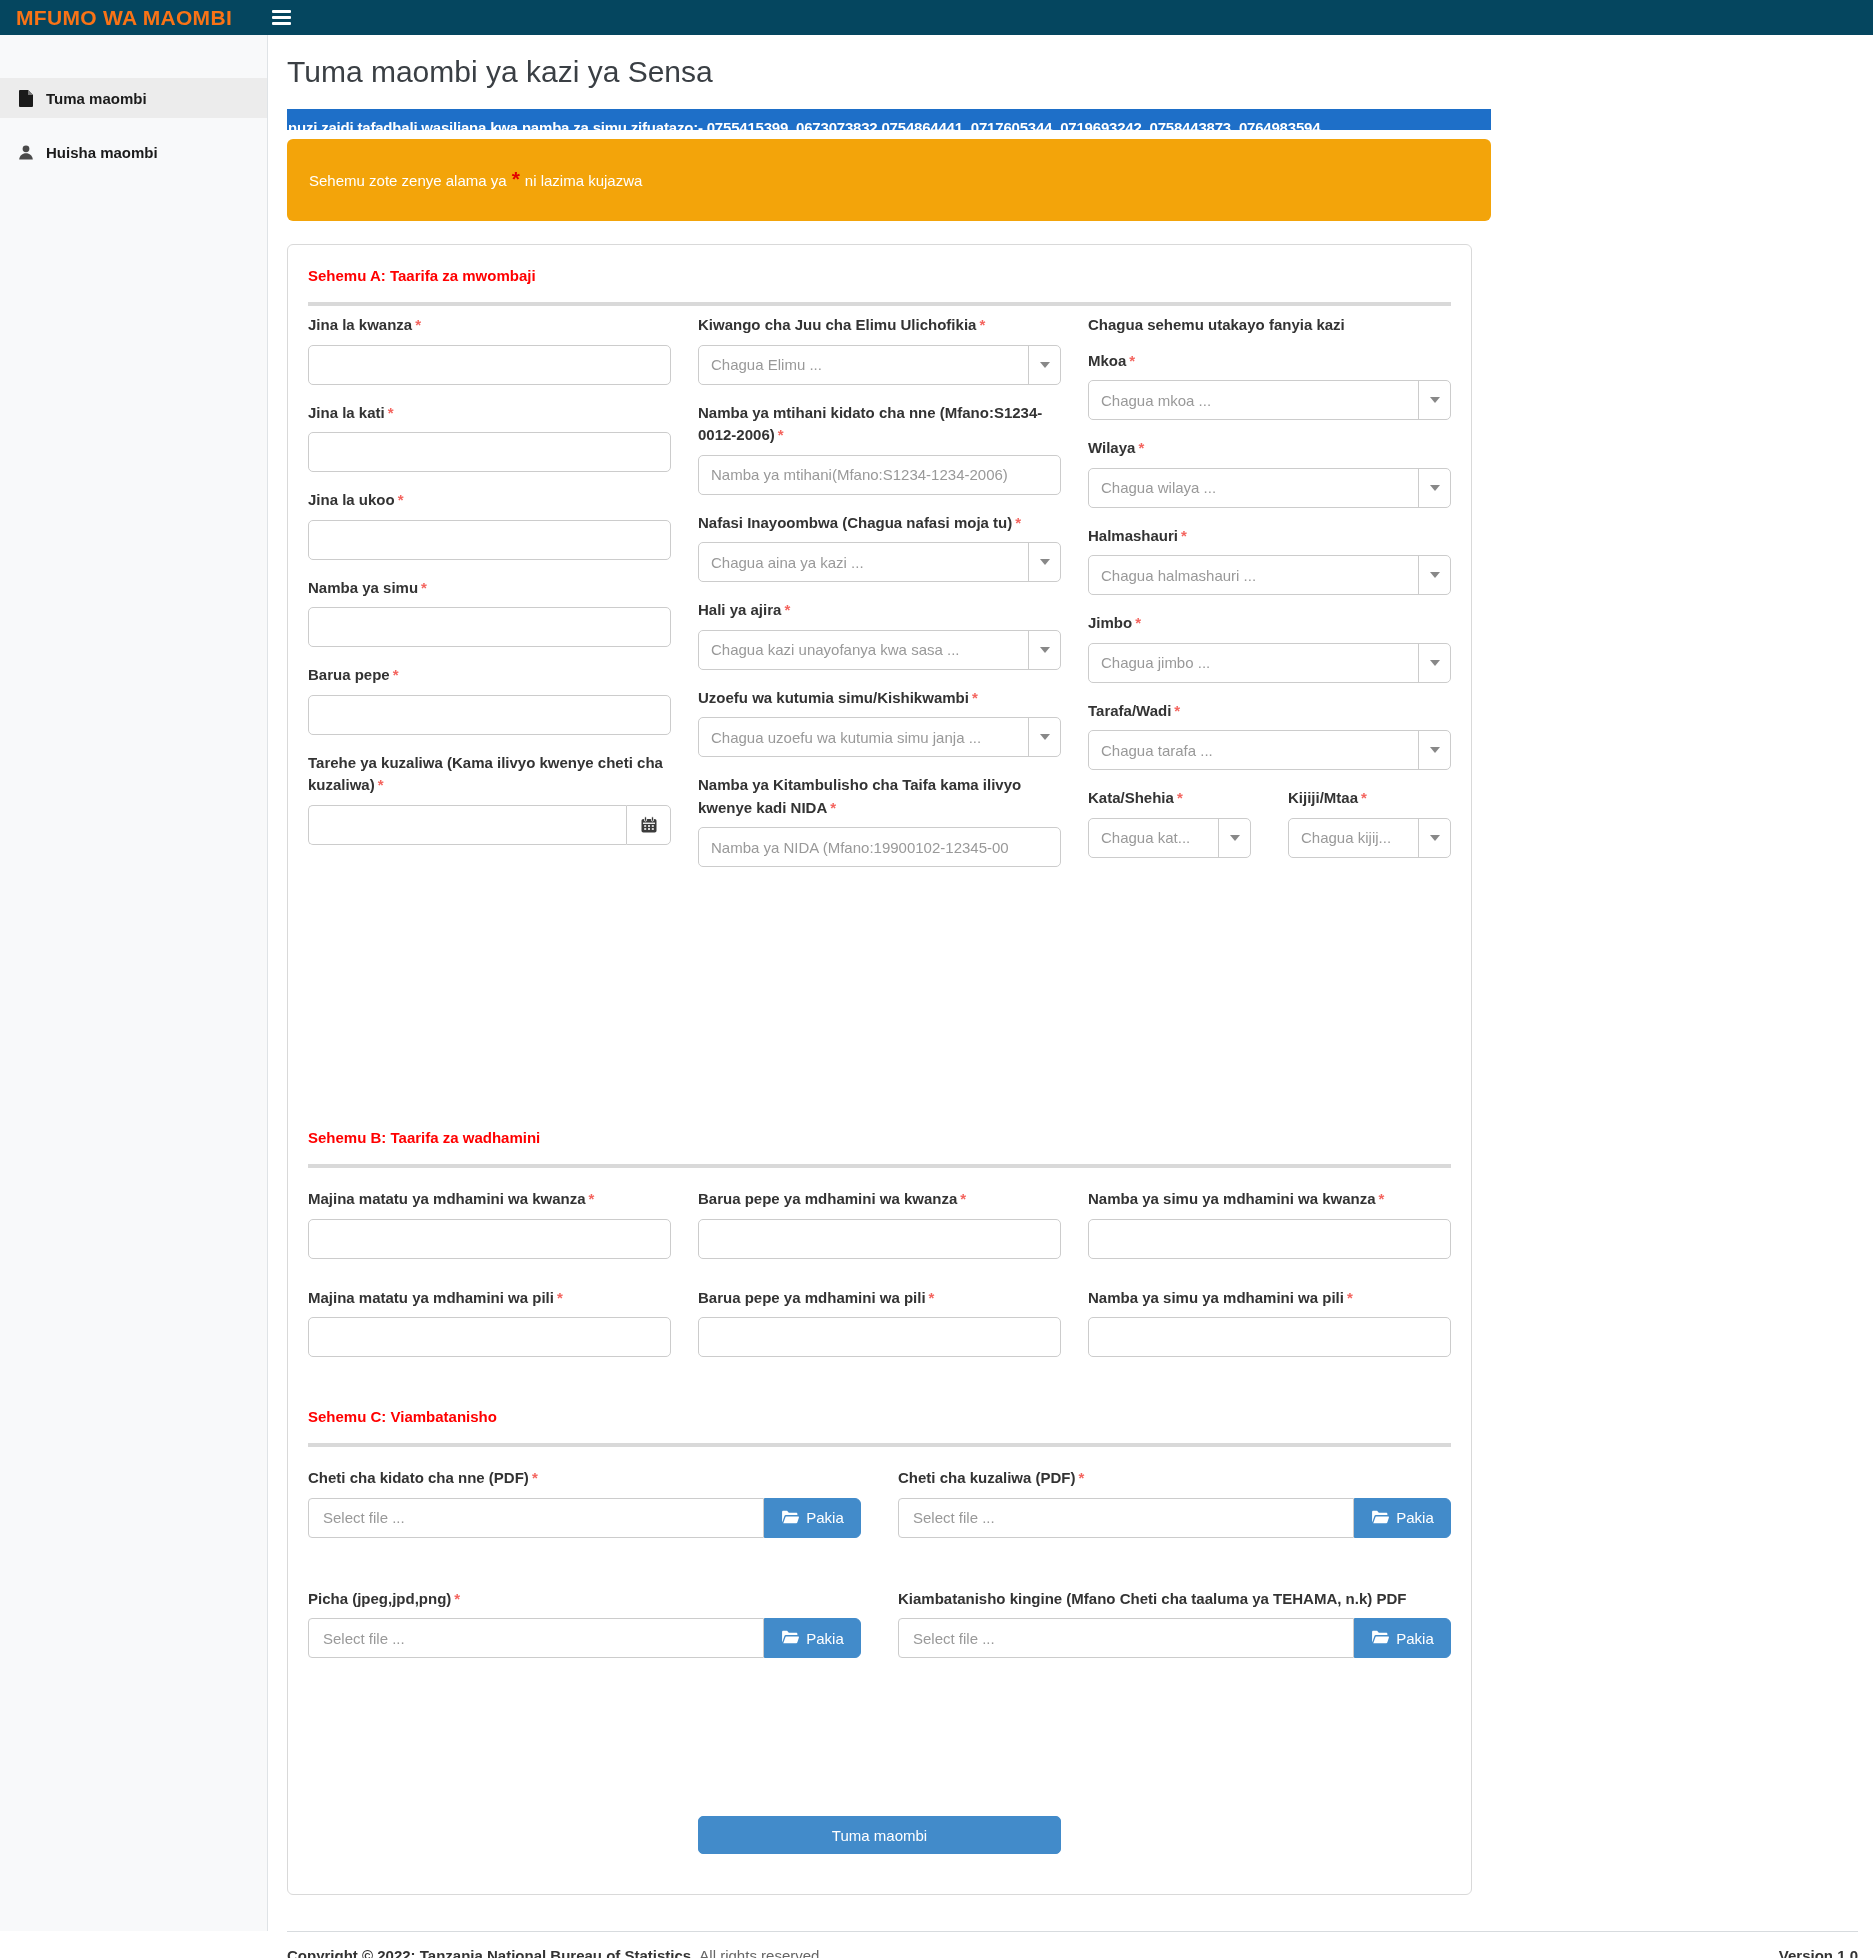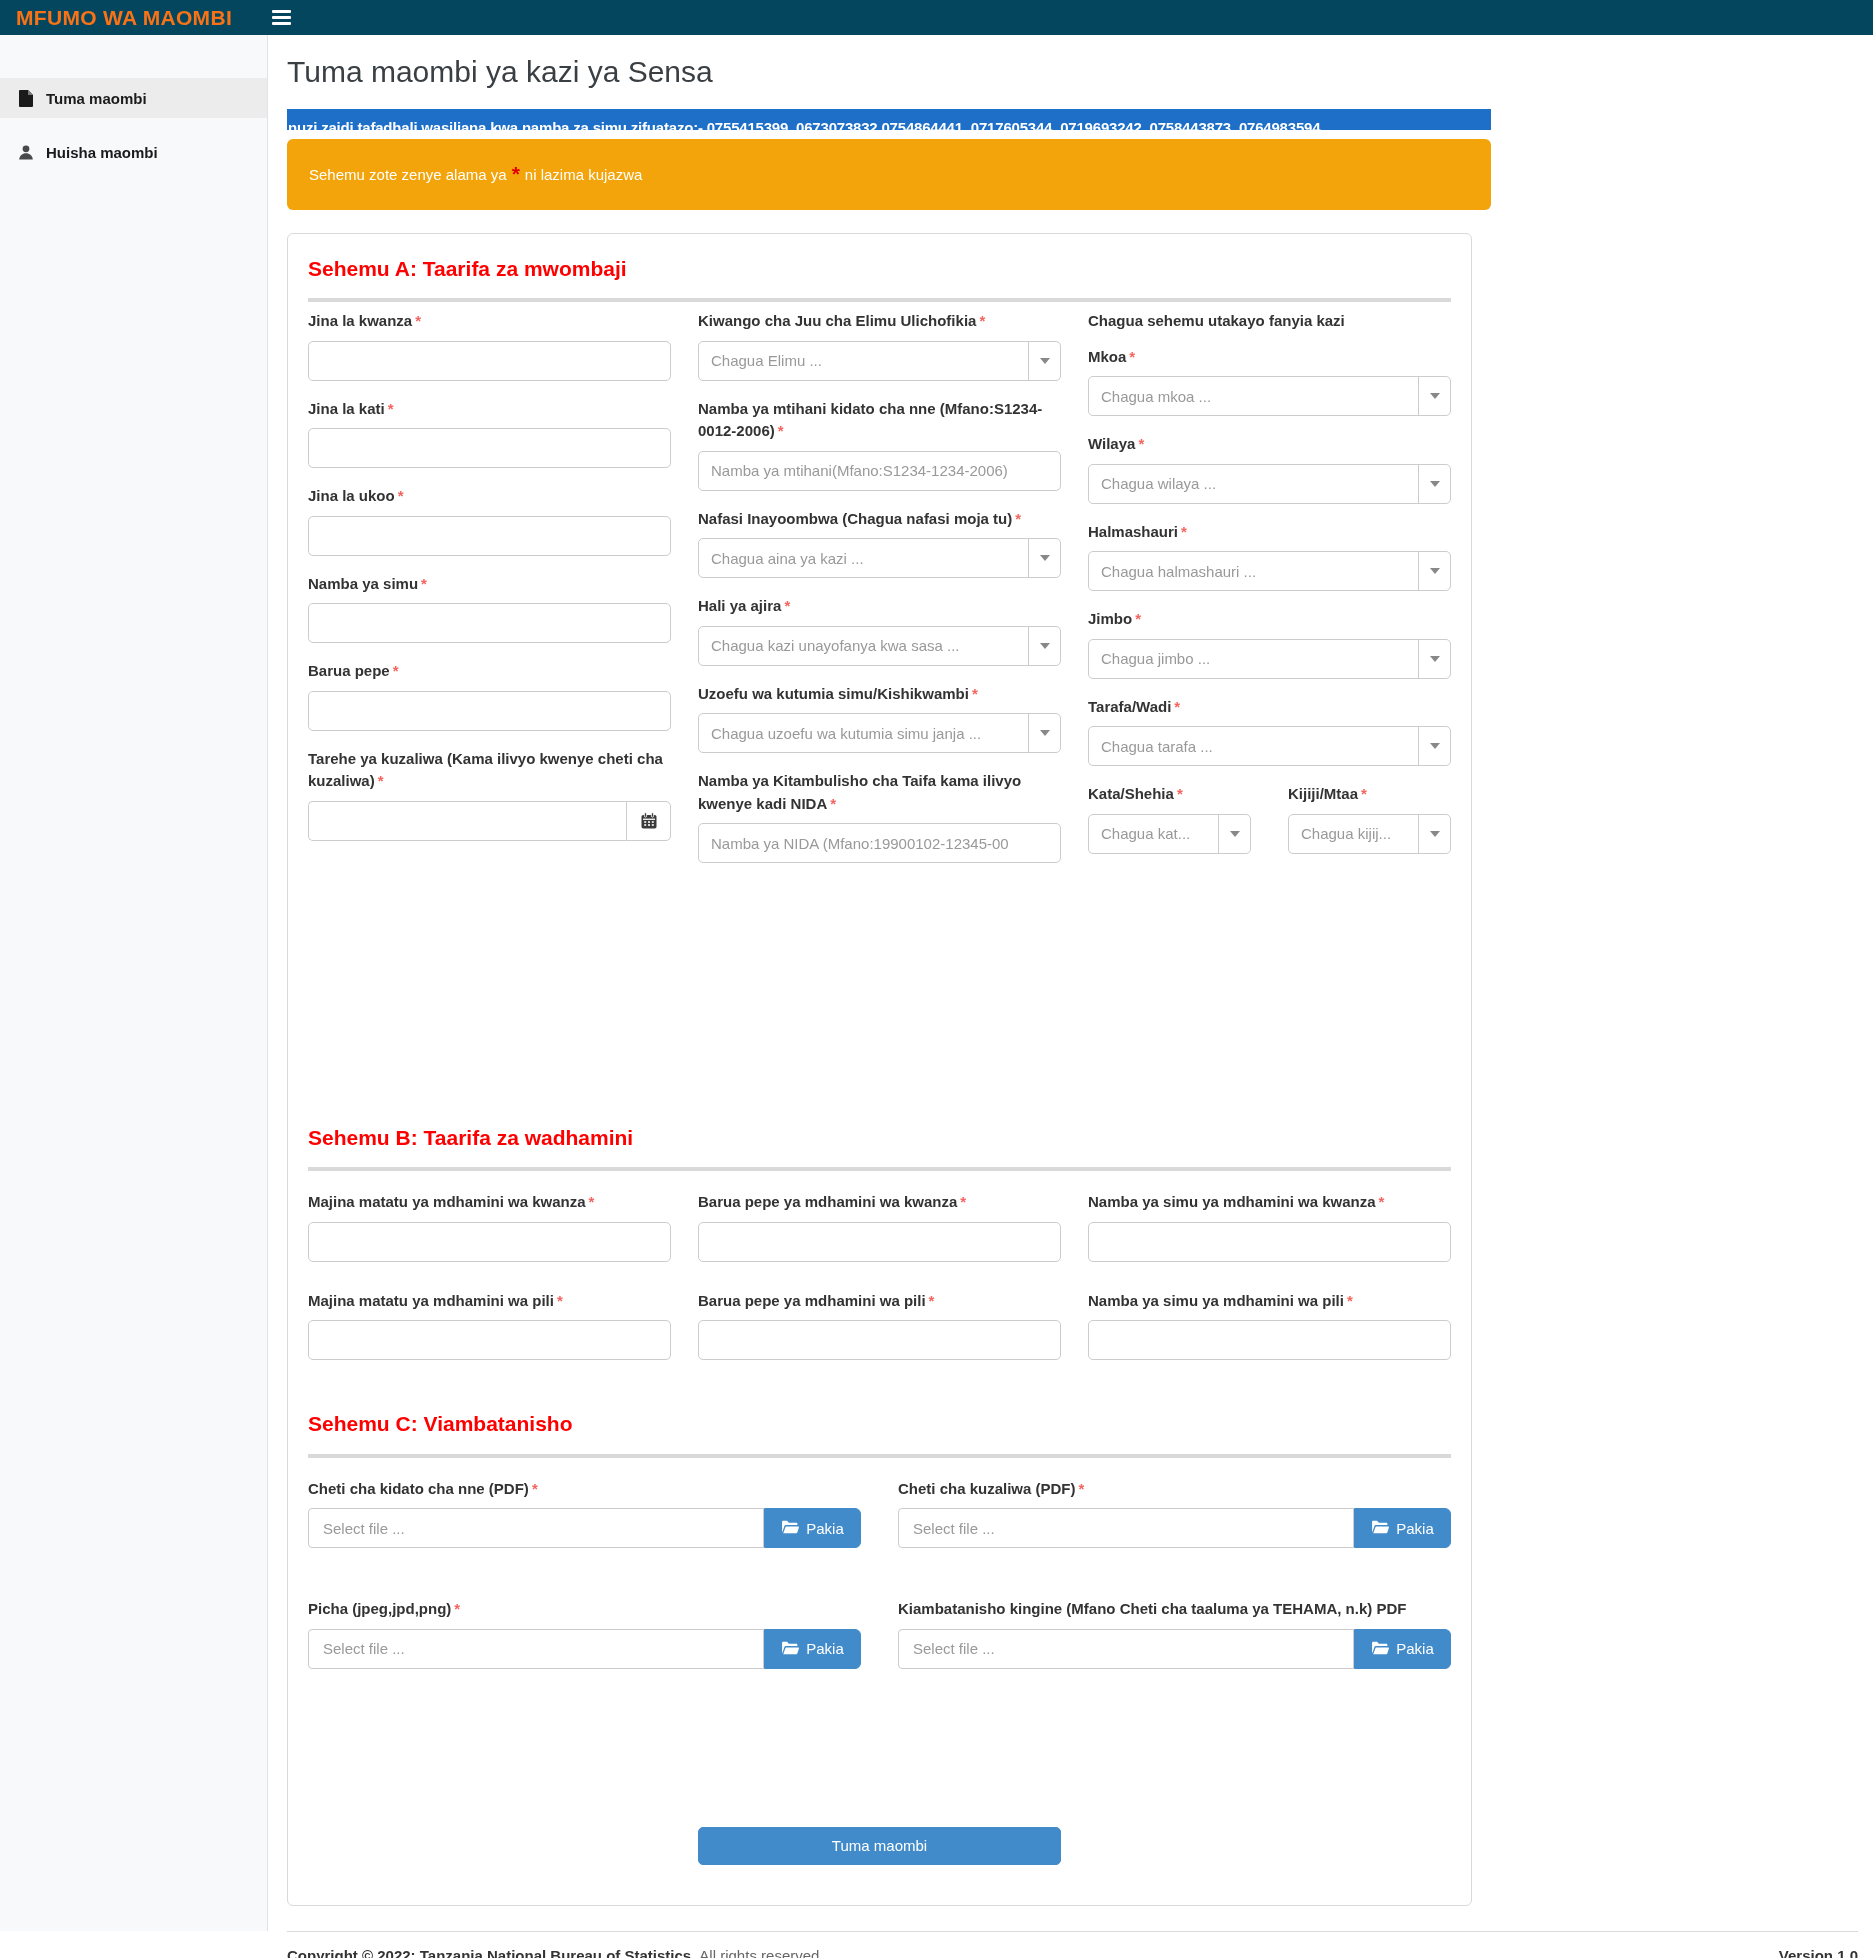--- a/index.html
+++ b/index.html
@@ -28,28 +28,28 @@
   
   .main { position:absolute; top:35px; left:268px; width:1605px; }
   .container { margin-left:19px; width:1204px; }
   .page-title { margin-top:20px; font-size:30px; font-weight:400; color:#3a3f44; }
 
   .marquee { margin-top:20px; height:21px; background:#1e6fc8; overflow:hidden;
     display:flex; align-items:center; }
   .marquee span { color:#fff; font-size:15px; font-weight:bold; white-space:nowrap;
     letter-spacing:-0.2px; padding-left:1px;margin-top:16px; }
 
-  .alert { margin-top:9px; height:71px; background:#f3a40a; border-radius:6px;
+  .alert { margin-top:9px; height:82px; background:#f3a40a; border-radius:6px;
     display:flex; align-items:center; padding-left:22px; color:#fff; font-size:15px; }
   .alert-star { font-size:21px; font-weight:bold; color:#e30000; margin:0 5px; position:relative; top:-1px; }
 
   
   .card { margin-top:23px; width:1185px; background:#fff; border:1px solid #d9d9d9;
     border-radius:6px; padding:22px 20px 40px 20px; }
-  .sec-title { color:#f00; font-size:21px; font-weight:bold; line-height:1.2; }
+  .sec-title { color:#f00; font-size:15px; font-weight:bold; line-height:1.2; }
   .sec-title.gap-b { margin-top:245px; }
   .sec-title.gap-c { margin-top:34px; }
   .rule { height:4px; background:#d9d9d9; margin:17px 0 8px 0; }
   .rule.wide { margin-bottom:20px; }
 
   .grid3 { display:flex; justify-content:space-between; }
   .col { width:363px; }
   .fg { margin-bottom:17px; }
   .fg-b { margin-bottom:28px; }
   .flabel { display:block; font-size:15px; font-weight:bold; color:#333;

